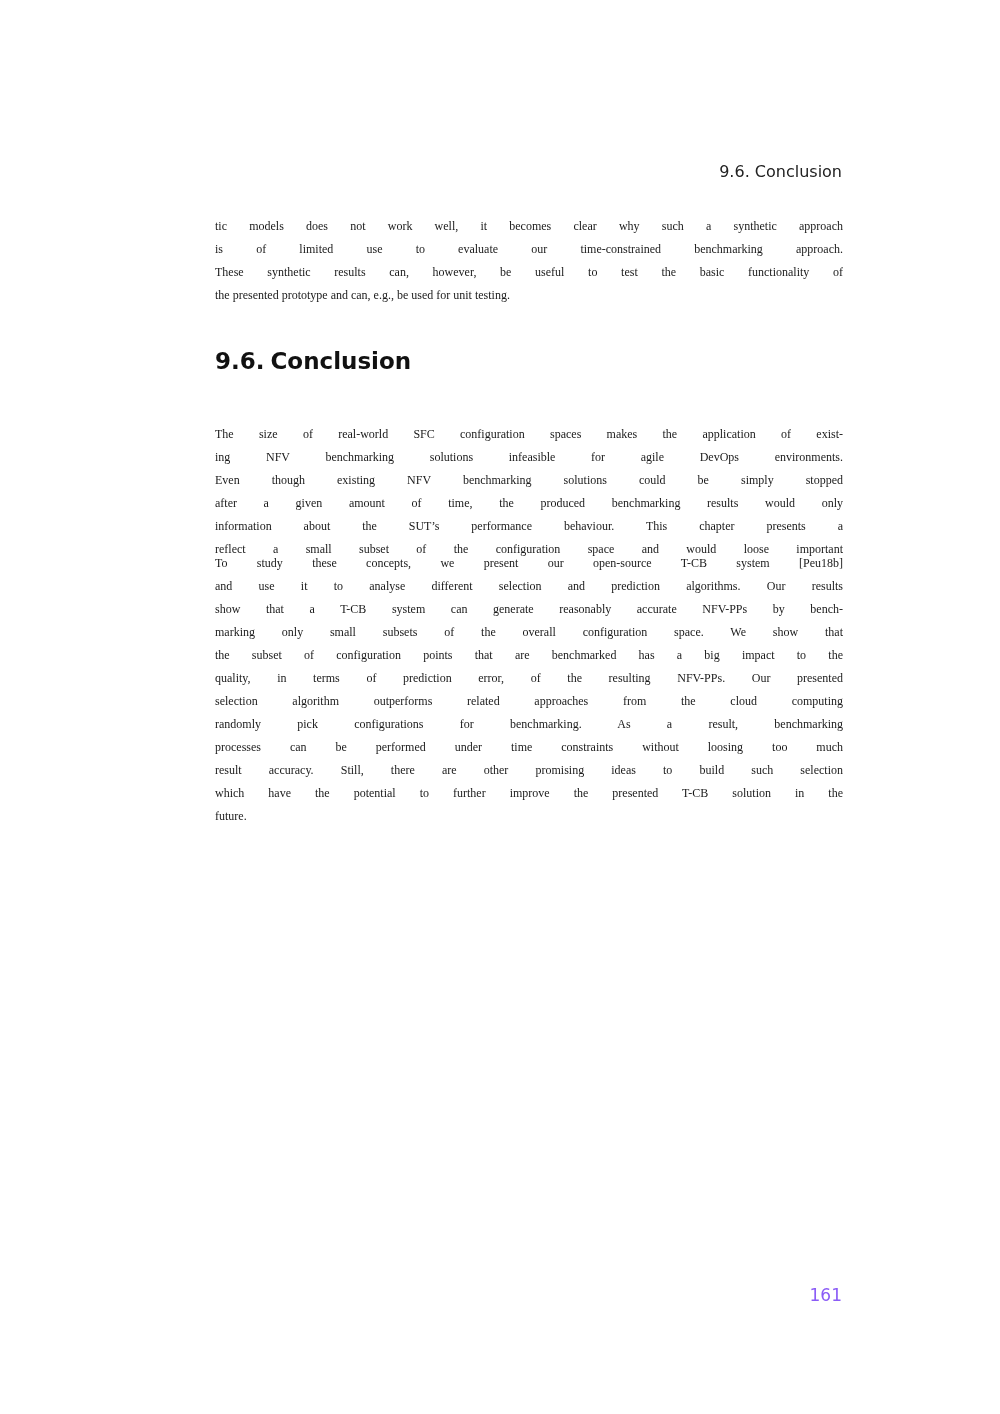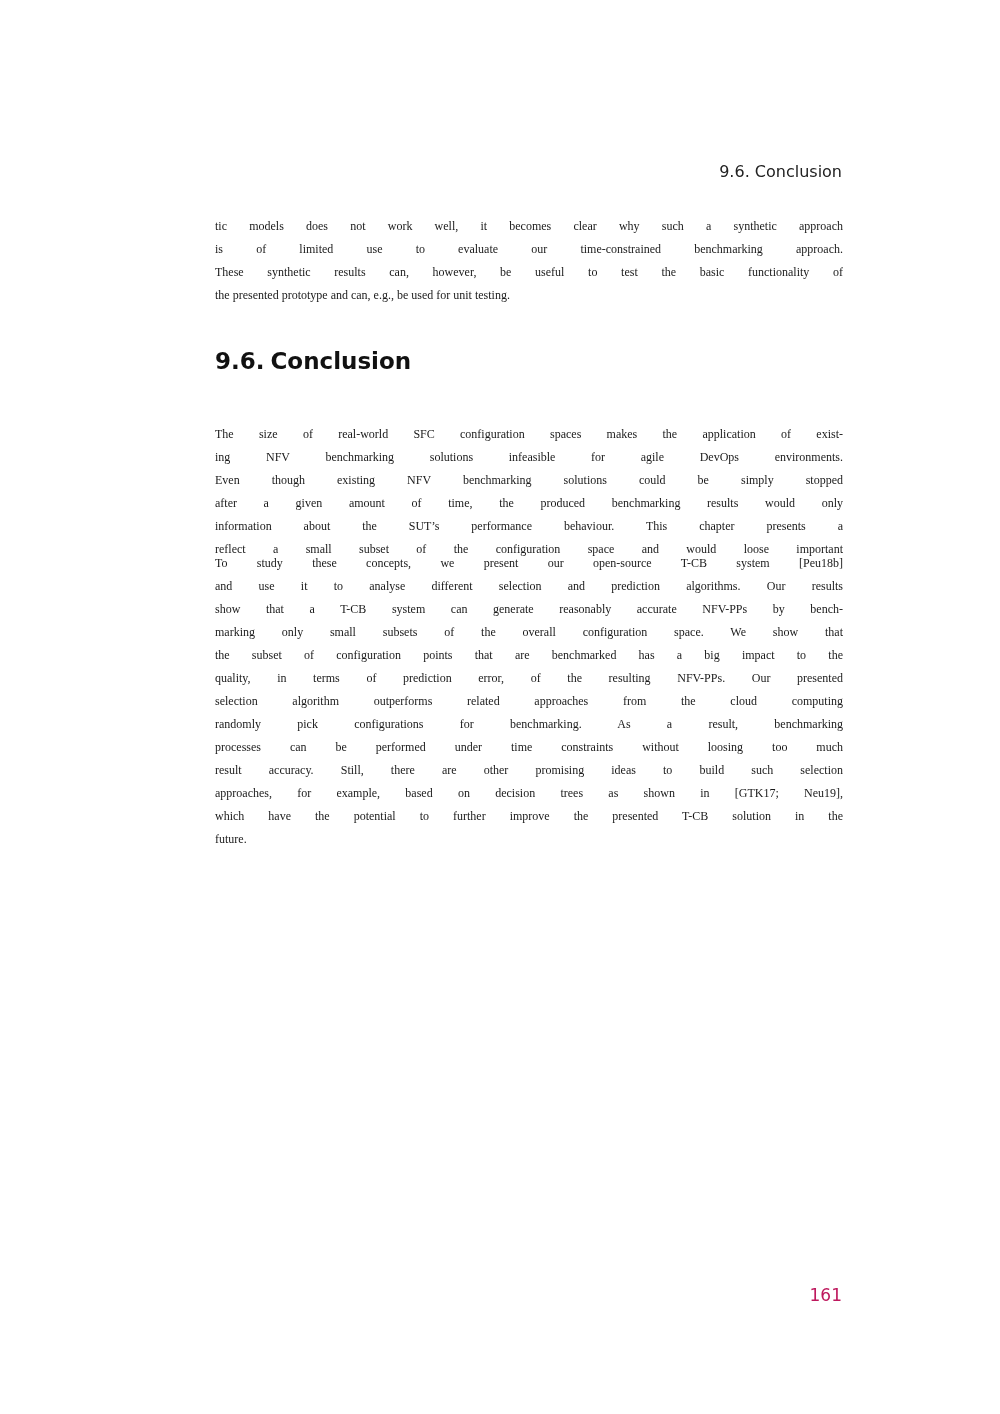--- a/index.html
+++ b/index.html
@@ -14,21 +14,21 @@
       text-align: justify; text-align-last: justify; white-space: nowrap;
     }
     .line.last { text-align-last: left; }
     .section-title {
       position: absolute; left: 215px; top: 348px;
       font-family: "DejaVu Sans", sans-serif; font-weight: bold; font-size: 23px; color: #111;
     }
     .section-title .num { margin-right: 6px; }
     .page-number {
       position: absolute; top: 1285px; right: 158px;
-      font-family: "DejaVu Sans", sans-serif; font-size: 17px; color: #be185d;
+      font-family: "DejaVu Sans", sans-serif; font-size: 17px; color: #8b5cf6;
     }
   </style>
 </head>
 <body>
 
 <div class="running-header">9.6.  Conclusion</div>
 
 <div class="block" style="top:215px;">
   <span class="line">tic models does not work well, it becomes clear why such a synthetic approach</span>
   <span class="line">is of limited use to evaluate our time-constrained benchmarking approach.</span>
@@ -53,18 +53,17 @@
   <span class="line">To study these concepts, we present our open-source T-CB system [Peu18b]</span>
   <span class="line">and use it to analyse different selection and prediction algorithms. Our results</span>
   <span class="line">show that a T-CB system can generate reasonably accurate NFV-PPs by bench-</span>
   <span class="line">marking only small subsets of the overall configuration space. We show that</span>
   <span class="line">the subset of configuration points that are benchmarked has a big impact to the</span>
   <span class="line">quality, in terms of prediction error, of the resulting NFV-PPs. Our presented</span>
   <span class="line">selection algorithm outperforms related approaches from the cloud computing</span>
   <span class="line">randomly pick configurations for benchmarking. As a result, benchmarking</span>
   <span class="line">processes can be performed under time constraints without loosing too much</span>
   <span class="line">result accuracy. Still, there are other promising ideas to build such selection</span>
-  <span class="line">approaches, for example, based on decision trees as shown in [GTK17; Neu19],</span>
   <span class="line">which have the potential to further improve the presented T-CB solution in the</span>
   <span class="line last">future.</span>
 </div>
 
 <div class="page-number">161</div>
 
 </body></html>

